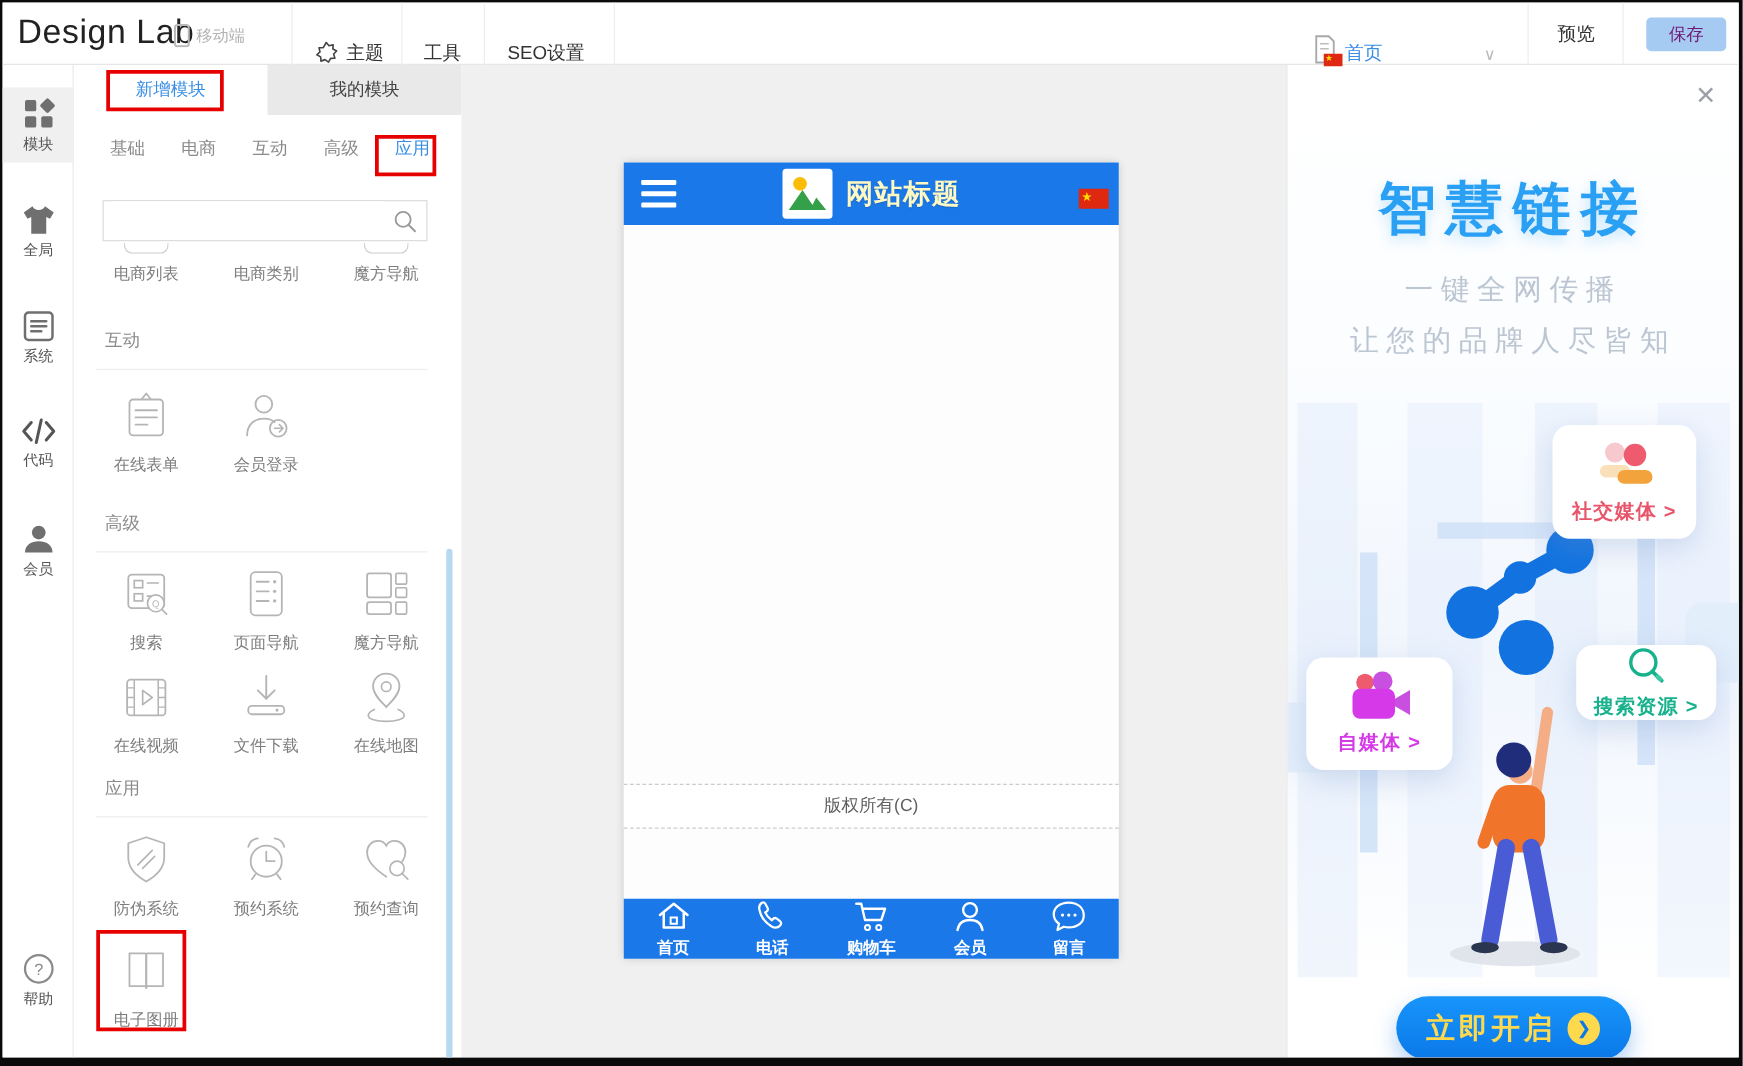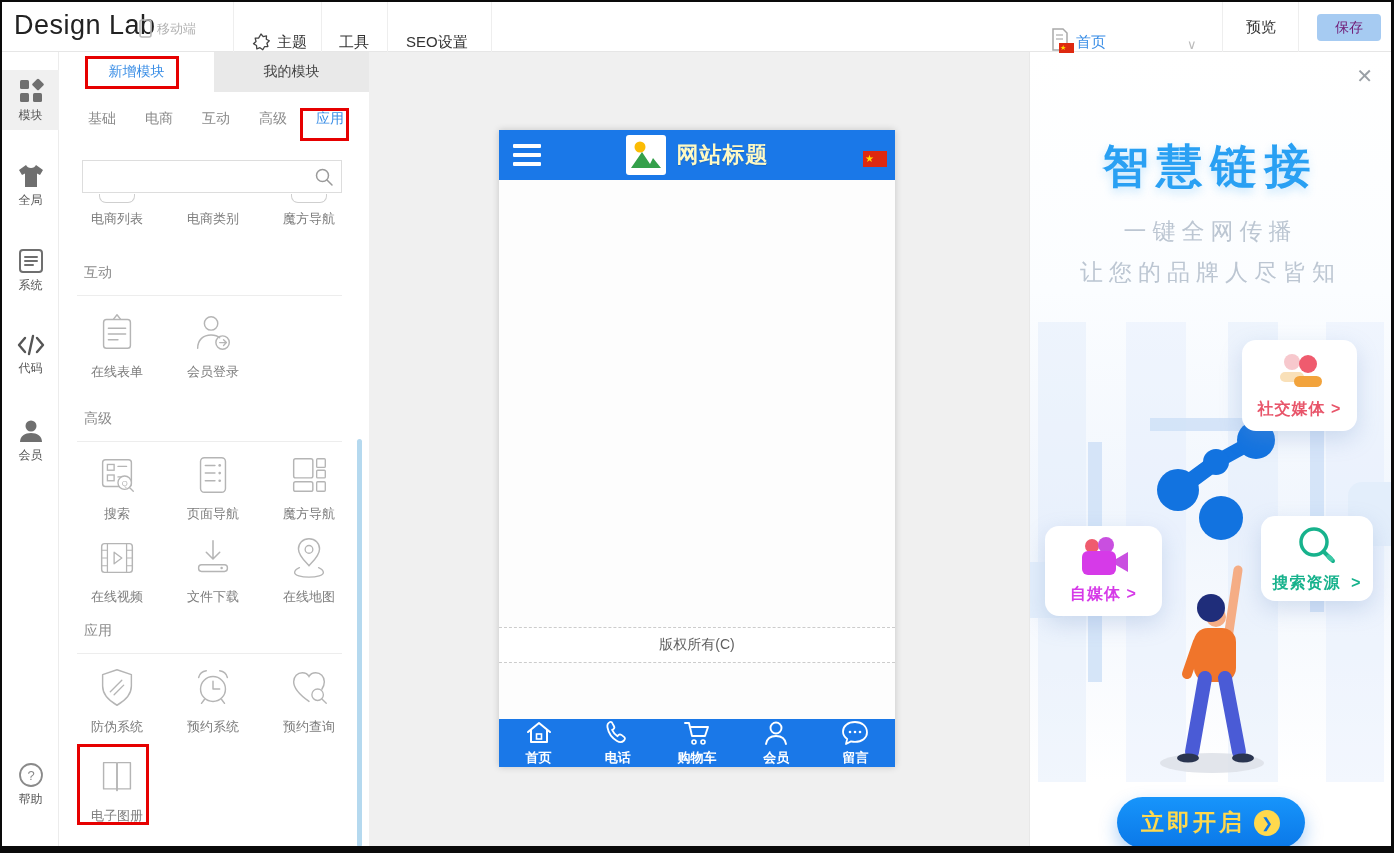--- a/index.html
+++ b/index.html
@@ -487,21 +487,21 @@
         <circle cx="30" cy="8" r="8" fill="#c94fe0"></circle>
         <rect x="6" y="14" width="34" height="24" rx="6" fill="#d63ae8"></rect>
         <polygon points="40,22 52,15 52,35 40,28" fill="#c94fe0"></polygon>
       </svg>
       <div class="clb" style="color: rgb(214, 58, 232);">
         <span>自媒体</span>
         <span>&gt;</span>
       </div>
     </div>
 
-    <div class="pcard" style="left:231px; top:464px; width:112px; height:85px;font-family:Liberation Mono, monospace;">
+    <div class="pcard" style="left:231px; top:464px; width:112px; height:60px;">
       <svg width="46" height="44" viewBox="0 0 46 44">
         <circle cx="20" cy="18" r="13" fill="none" stroke="#17b28c" stroke-width="3.5"></circle>
         <path d="M30 28 l9 9" stroke="#17b28c" stroke-width="4" stroke-linecap="round"></path>
         <ellipse cx="36" cy="34" rx="4" ry="2.5" fill="#3ec9a7" transform="rotate(45 36 34)"></ellipse>
       </svg>
       <div class="clb" style="color: rgb(23, 178, 140);">
         <span>搜索资源</span>
         <span>&gt;</span>
       </div>
     </div>

